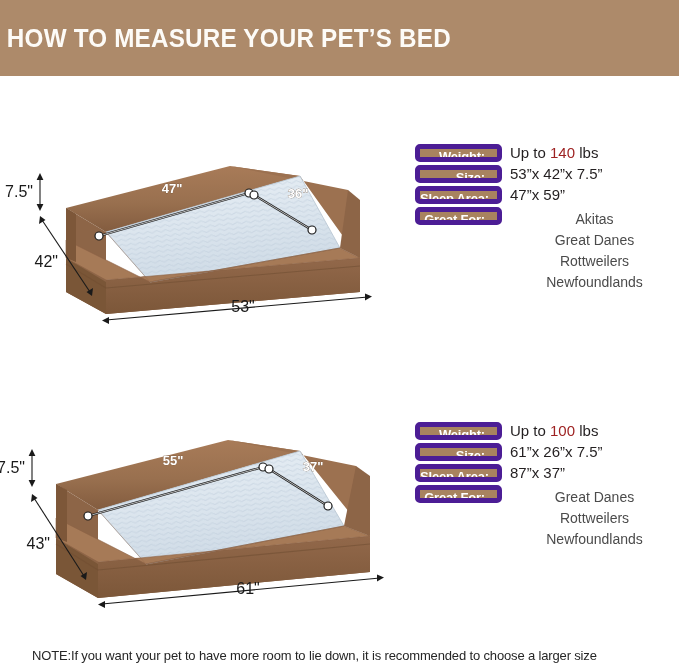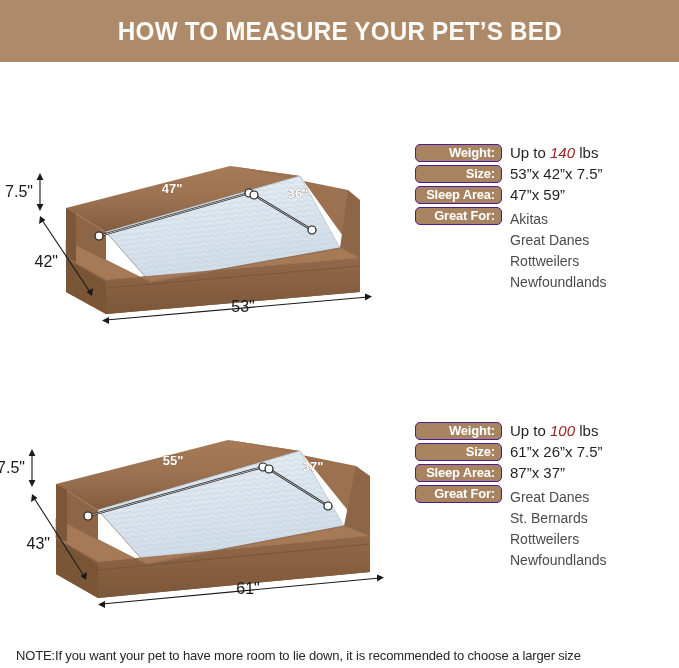--- a/index.html
+++ b/index.html
@@ -14,25 +14,25 @@
     overflow: hidden;
     font-family: "Liberation Sans", sans-serif;
     color: #231f20;
   }
 
   
   .header-bar {
     position: absolute;
     left: 0; top: 0;
     width: 679px;
-    height: 62px;
+    height: 76px;
     background: #ad8a6a;
     display: flex;
     align-items: center;
-    justify-content: center;
+    justify-content: flex-start;
   }
   .header-title {
     color: #fdfbf7;
     font-size: 25px;
     font-weight: 700;
     letter-spacing: 0.2px;
     white-space: nowrap;
     font-family: "Liberation Sans", sans-serif;
     transform: scaleX(0.97);
   }
@@ -68,61 +68,61 @@
     align-items: flex-start;
     margin-bottom: 2px;
     height: 19px;
   }
   .spec-pill {
     box-sizing: border-box;
     width: 87px;
     min-width: 87px;
     height: 18px;
     background: #a8835f;
-    border: 1px solid #4c1d95;
+    border: 5px solid #4c1d95;
     border-radius: 5px;
     color: #ffffff;
     font-size: 13px;
     font-weight: 700;
     line-height: 16px;
     text-align: right;
-    padding-right: 6px;
+    padding-right: 12px;
     letter-spacing: -0.2px;
     white-space: nowrap;
     overflow: hidden;
   }
   .spec-value {
     margin-left: 8px;
     font-size: 15px;
     line-height: 18px;
     color: #231f20;
     white-space: nowrap;
   }
   .spec-value .hl {
     color: #9e2222;
-    font-style: italic;
   }
   .breed-list {
     margin-left: 95px;
     margin-top: -19px;
+    text-align: center;
   }
   .breed-item {
     font-size: 14px;
     line-height: 21px;
     color: #4b4b4b;
     white-space: nowrap;
   }
   .breed-item.first {
     margin-left: 0;
   }
 
   
   .footer-note {
     position: absolute;
-    left: 16px;
+    left: 32px;
     top: 648px;
     font-size: 13px;
     color: #262626;
     white-space: nowrap;
     letter-spacing: -0.15px;
   }
 
   
 </style>
 </head>
@@ -321,20 +321,19 @@
     </div>
     <div class="spec-row">
       <div class="spec-pill">Sleep Area:</div>
       <div class="spec-value">87”x 37”</div>
     </div>
     <div class="spec-row">
       <div class="spec-pill">Great For:</div>
     </div>
     <div class="breed-list">
       <div class="breed-item first">Great Danes</div>
-      <div class="breed-item">St. Bernards</div>
       <div class="breed-item">Rottweilers</div>
       <div class="breed-item">Newfoundlands</div>
     </div>
   </div>
 </div>
 
 <div class="footer-note">NOTE:If you want your pet to have more room to lie down, it is recommended to choose a larger size</div>
 
 </body></html>

